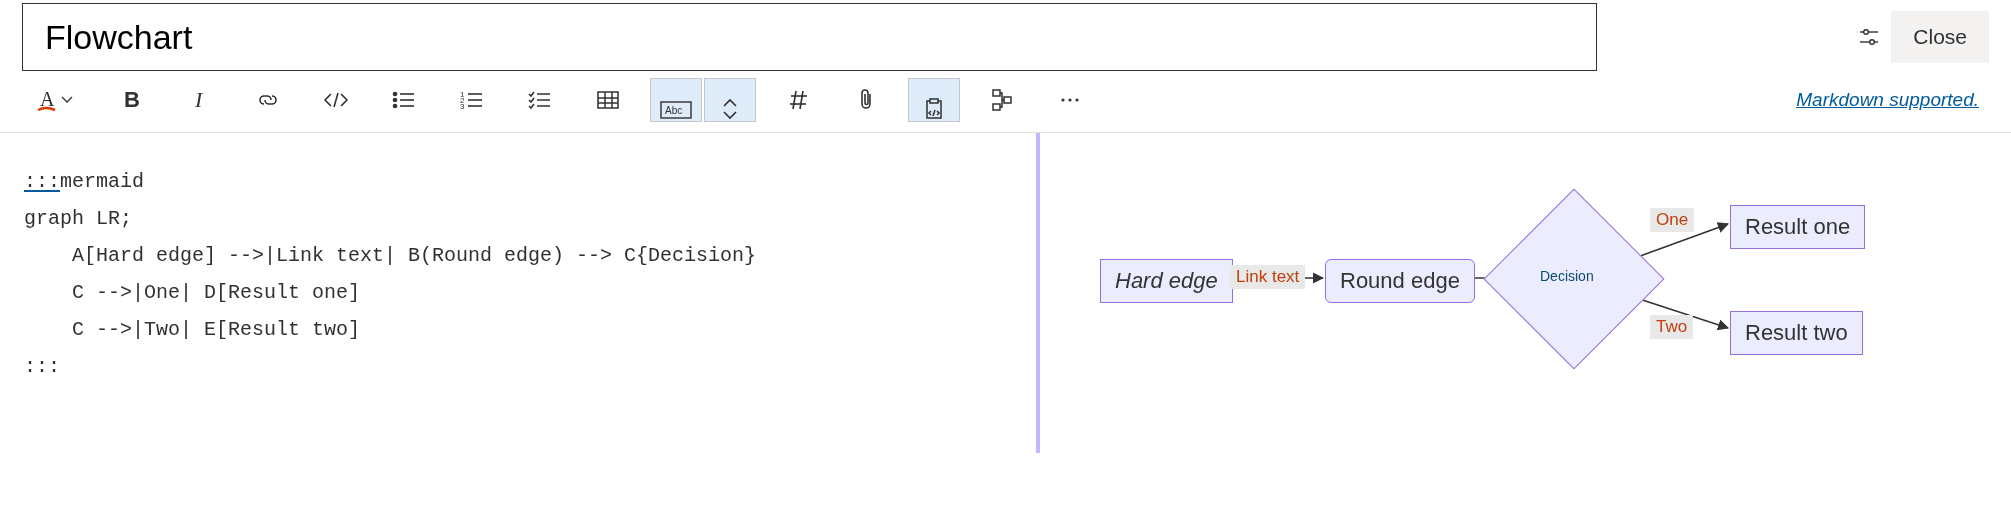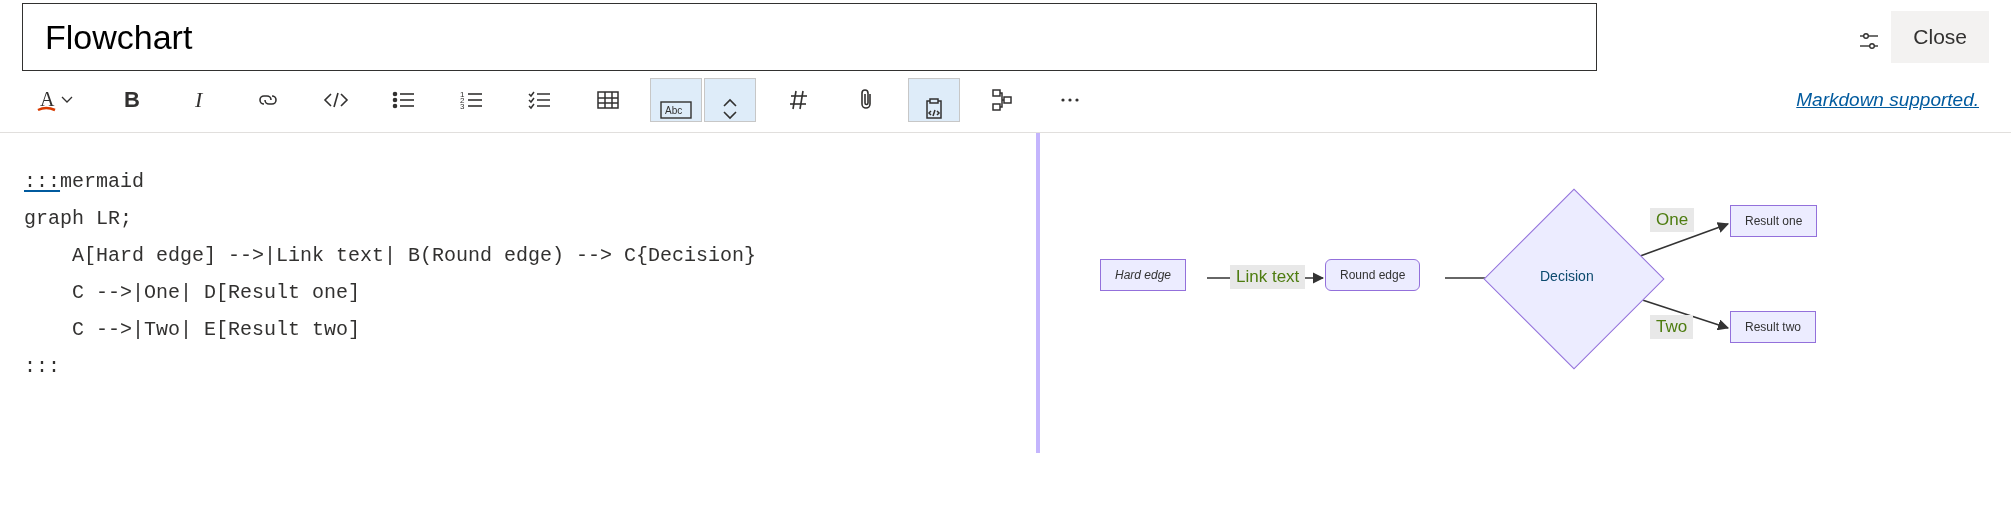--- a/index.html
+++ b/index.html
@@ -22,21 +22,21 @@
     width: 1575px;
     height: 68px;
     border: 1px solid #323130;
     padding: 4px 22px;
     font-size: 34px;
     font-weight: 400;
     outline: none;
   }
   .header-actions {
     display: flex;
-    align-items: flex-end;
+    align-items: center;
     margin-left: auto;
   }
   .icon-btn {
     width: 44px;
     height: 44px;
     display: flex;
     align-items: center;
     justify-content: center;
     cursor: pointer;
   }
@@ -121,21 +121,21 @@
     flex: 1;
     position: relative;
     padding: 40px 20px;
   }
   
   .node {
     position: absolute;
     background: #ececff;
     border: 1px solid #9370db;
     padding: 8px 14px;
-    font-size: 12px;
+    font-size: 22px;
     color: #333;
     text-align: center;
   }
   .node.rounded { border-radius: 6px; }
   .diamond {
     position: absolute;
     width: 128px;
     height: 128px;
     background: #ececff;
     border: 1px solid #9370db;
@@ -144,21 +144,21 @@
   .diamond-label {
     position: absolute;
     font-size: 14px;
     color: #0c4a6e;
   }
   .edge-label {
     position: absolute;
     background: #e8e8e8;
     padding: 2px 6px;
     font-size: 17px;
-    color: #4d7c0f;
+    color: #c2410c;
   }
   svg.edges {
     position: absolute;
     inset: 0;
     width: 100%;
     height: 100%;
     overflow: visible;
   }
 </style>
 </head>

